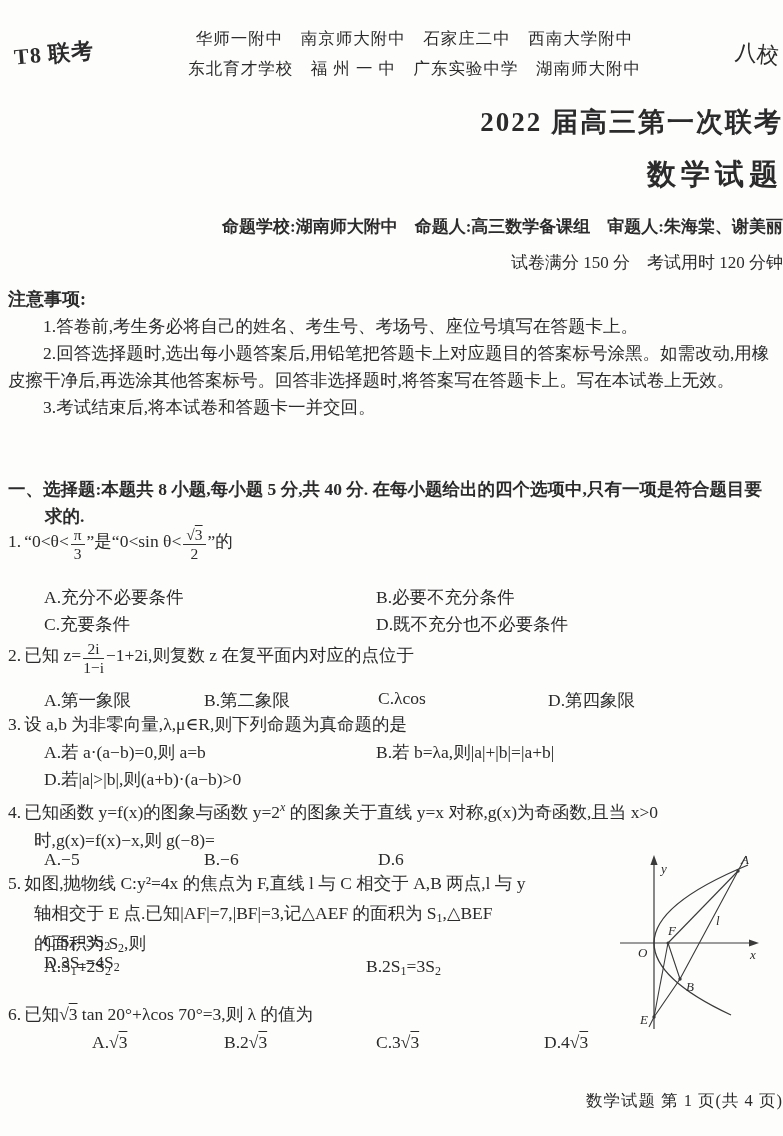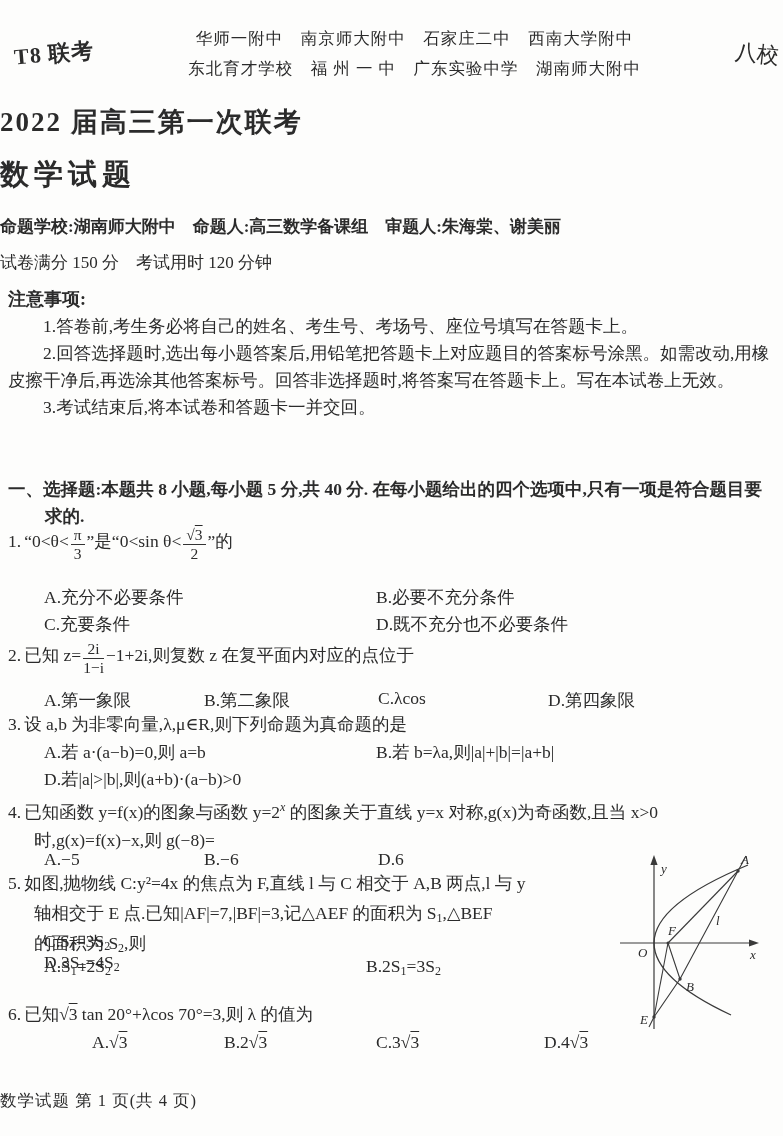--- a/index.html
+++ b/index.html
@@ -4,21 +4,21 @@
 <style>
   * { margin:0; padding:0; box-sizing:border-box; }
   html,body { width:783px; height:1136px; }
   body {
     position:relative; overflow:hidden;
     background:#fdfdfc; color:#2b2b2b;
     font-family:"Liberation Serif","DejaVu Serif",serif;
     font-size:17.5px;
   }
   .abs { position:absolute; }
-  .center { left:0; right:0; text-align:left; }
+  .center { left:0; right:0; text-align:right; }
 
   
   .header { top:24px; left:14px; right:4px; display:flex; align-items:center; }
   .tag { font-weight:bold; font-size:22px; letter-spacing:1px; transform:rotate(-5deg); white-space:nowrap; }
   .schools { flex:1; text-align:center; font-size:16.5px; line-height:1.8; letter-spacing:1px; }
   .badge { font-size:22px; transform:rotate(6deg); white-space:nowrap; }
 
   .title1 { top:104px; font-size:27px; font-weight:bold; letter-spacing:2px; }
   .title2 { top:155px; font-size:29px; font-weight:bold; letter-spacing:5px; }
   .meta1  { top:215px; font-size:17px; font-weight:bold; }

